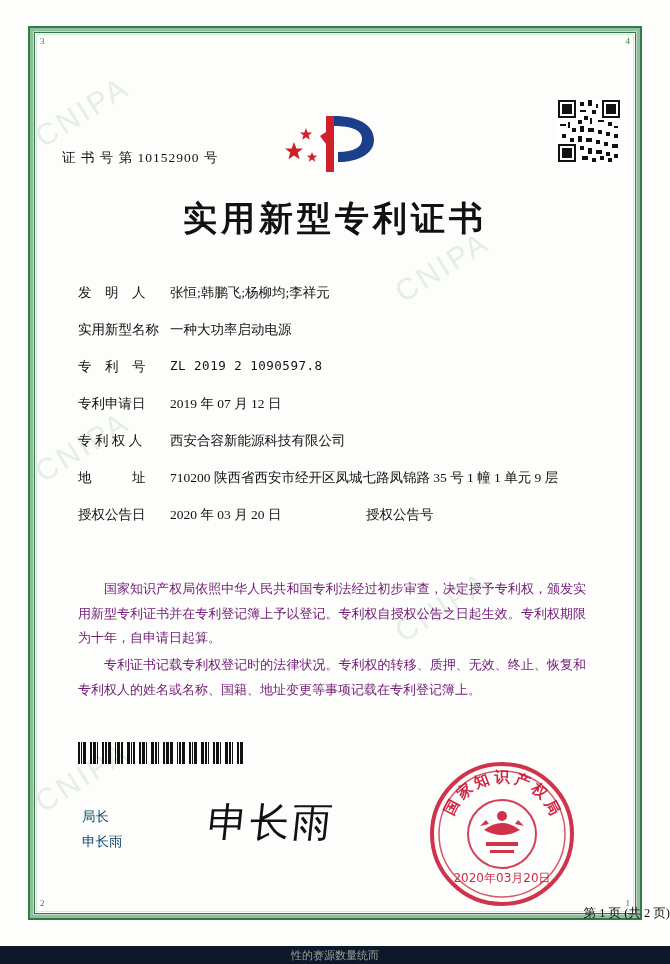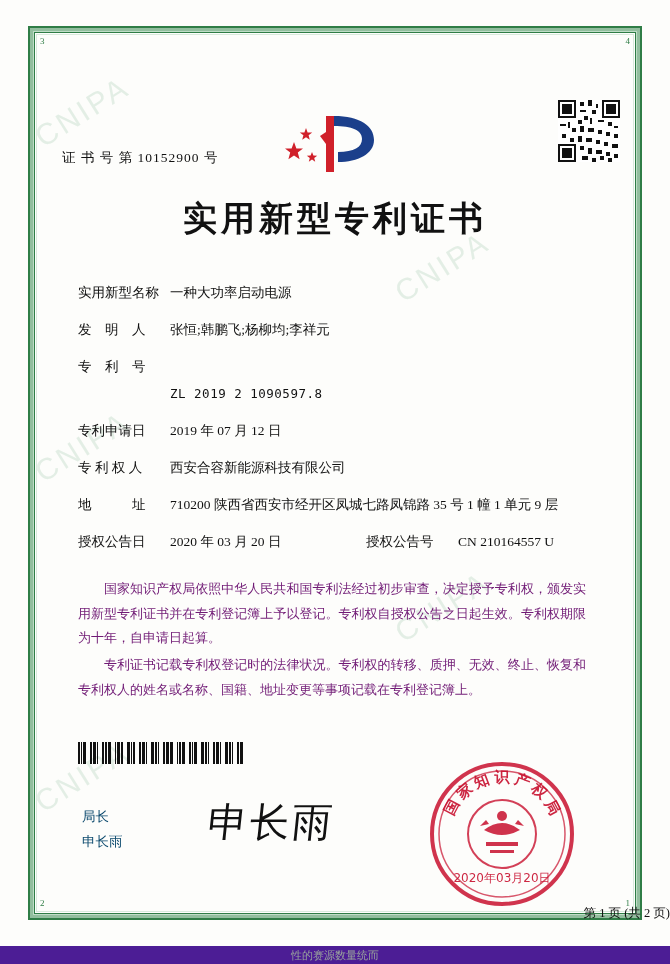--- a/index.html
+++ b/index.html
@@ -71,21 +71,21 @@
     display:flex;
     margin-bottom:17.5px;
     line-height:1.45;
   }
   .flabel{
     width:92px;flex:none;white-space:nowrap;
     letter-spacing:0px;
   }
   .fval{flex:1;}
   .fval2{width:196px;flex:none;}
-  .mono{font-family:"DejaVu Sans Mono", monospace;font-size:12.5px;letter-spacing:.5px;margin-top:28px;}
+  .mono{font-family:"DejaVu Sans Mono", monospace;font-size:12.5px;letter-spacing:.5px;}
   .para{
     position:absolute;left:78px;top:577px;width:508px;
     font-size:13px;line-height:1.9;color:#701a75;text-align:justify;
   }
   .para p{margin:0;text-indent:26px;}
   .para p+p{margin-top:2px;}
 
   .barcode{
     position:absolute;left:78px;top:742px;width:210px;height:22px;
   }
@@ -108,21 +108,21 @@
   .seal{
     position:absolute;left:428px;top:760px;width:148px;height:148px;
   }
   .footer{
     position:absolute;left:0;right:0;top:905px;text-align:right;
     font-size:12.5px;color:#111;
   }
   .bottom-strip{
     position:absolute;left:0;right:0;bottom:0;height:18px;
     text-align:center;font-size:11px;color:#9aa59c;
-    background:#4c1d95;
+    background:#0f172a;
     line-height:18px;
   }
   .corner-num{
     position:absolute;font-size:9px;color:#2f7d46;
   }
   .cn-tl{left:40px;top:36px;}
   .cn-tr{right:40px;top:36px;}
   .cn-bl{left:40px;bottom:56px;}
   .cn-br{right:40px;bottom:56px;}
 </style>
@@ -210,26 +210,26 @@
         <rect x="21" y="28" width="2" height="2"></rect>
           <rect x="25" y="29" width="2" height="2"></rect>
       </g>
     </svg>
   </div>
 
   <div class="title">实用新型专利证书</div>
 
   <div class="fields">
     <div class="frow">
+      <div class="flabel">发　明　人</div>
+      <div class="fval">张恒;韩鹏飞;杨柳均;李祥元</div>
+    </div>
+    <div class="frow">
       <div class="flabel">实用新型名称</div>
       <div class="fval">一种大功率启动电源</div>
-    </div>
-    <div class="frow">
-      <div class="flabel">发　明　人</div>
-      <div class="fval">张恒;韩鹏飞;杨柳均;李祥元</div>
     </div>
     <div class="frow">
       <div class="flabel">专　利　号</div>
       <div class="fval mono">ZL 2019 2 1090597.8</div>
     </div>
     <div class="frow">
       <div class="flabel">专利申请日</div>
       <div class="fval">2019 年 07 月 12 日</div>
     </div>
     <div class="frow">
@@ -237,21 +237,20 @@
       <div class="fval">西安合容新能源科技有限公司</div>
     </div>
     <div class="frow">
       <div class="flabel">地　　　址</div>
       <div class="fval">710200 陕西省西安市经开区凤城七路凤锦路 35 号 1 幢 1 单元 9 层</div>
     </div>
     <div class="frow">
       <div class="flabel">授权公告日</div>
       <div class="fval2">2020 年 03 月 20 日</div>
       <div class="flabel">授权公告号</div>
-      <div class="fval">CN 210164557 U</div>
     </div>
   </div>
 
   <div class="para">
     <p>国家知识产权局依照中华人民共和国专利法经过初步审查，决定授予专利权，颁发实用新型专利证书并在专利登记簿上予以登记。专利权自授权公告之日起生效。专利权期限为十年，自申请日起算。</p>
     <p>专利证书记载专利权登记时的法律状况。专利权的转移、质押、无效、终止、恢复和专利权人的姓名或名称、国籍、地址变更等事项记载在专利登记簿上。</p>
   </div>
 
   <div class="barcode">
     <i></i><i class="w"></i><i class="t"></i><i class="g"></i><i></i><i class="t"></i><i class="w"></i><i class="g"></i><i></i><i></i><i class="t"></i><i class="g"></i><i class="w"></i><i class="t"></i><i></i><i class="g"></i><i class="t"></i><i class="w"></i><i></i><i class="g"></i><i></i><i class="t"></i><i class="w"></i><i class="g"></i><i class="t"></i><i></i><i class="w"></i><i class="g"></i><i></i><i class="t"></i><i class="t"></i><i class="g"></i><i class="w"></i><i></i><i class="t"></i><i class="g"></i><i></i><i class="w"></i><i class="t"></i><i class="g"></i><i class="t"></i><i></i><i class="w"></i><i class="g"></i><i></i><i class="t"></i><i class="w"></i><i class="g"></i><i class="t"></i><i></i><i class="w"></i><i class="g"></i><i></i><i class="t"></i>

